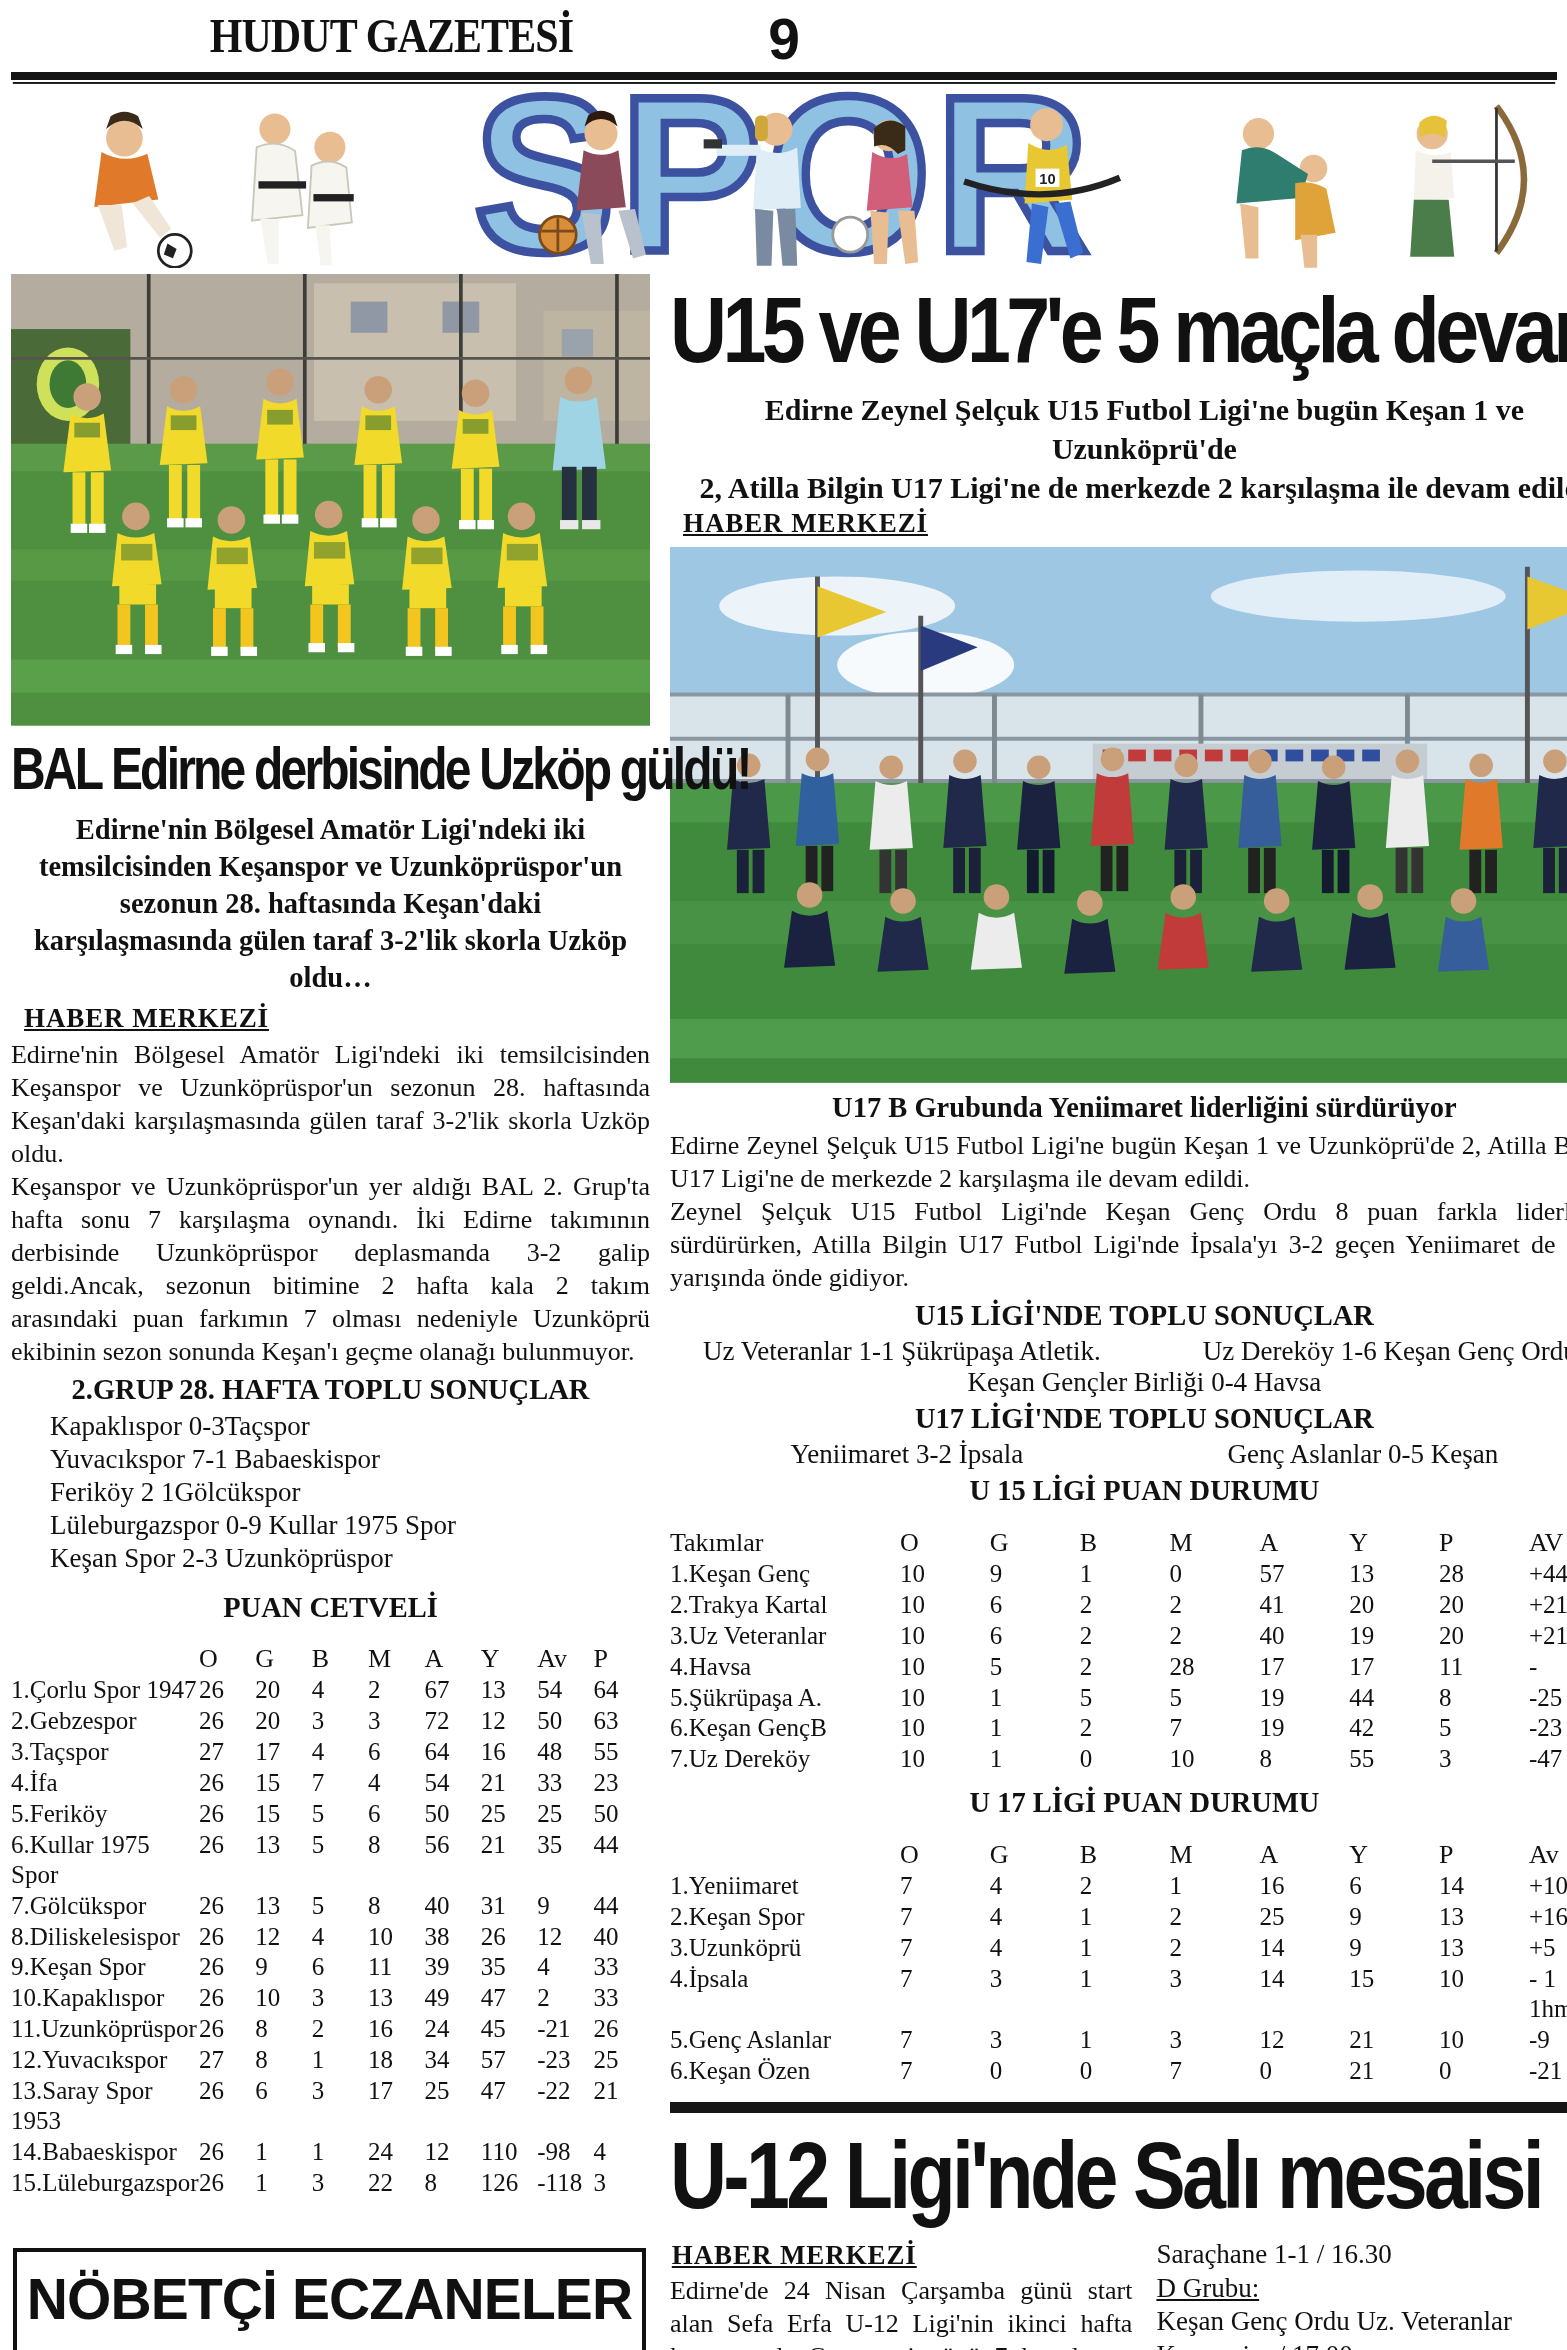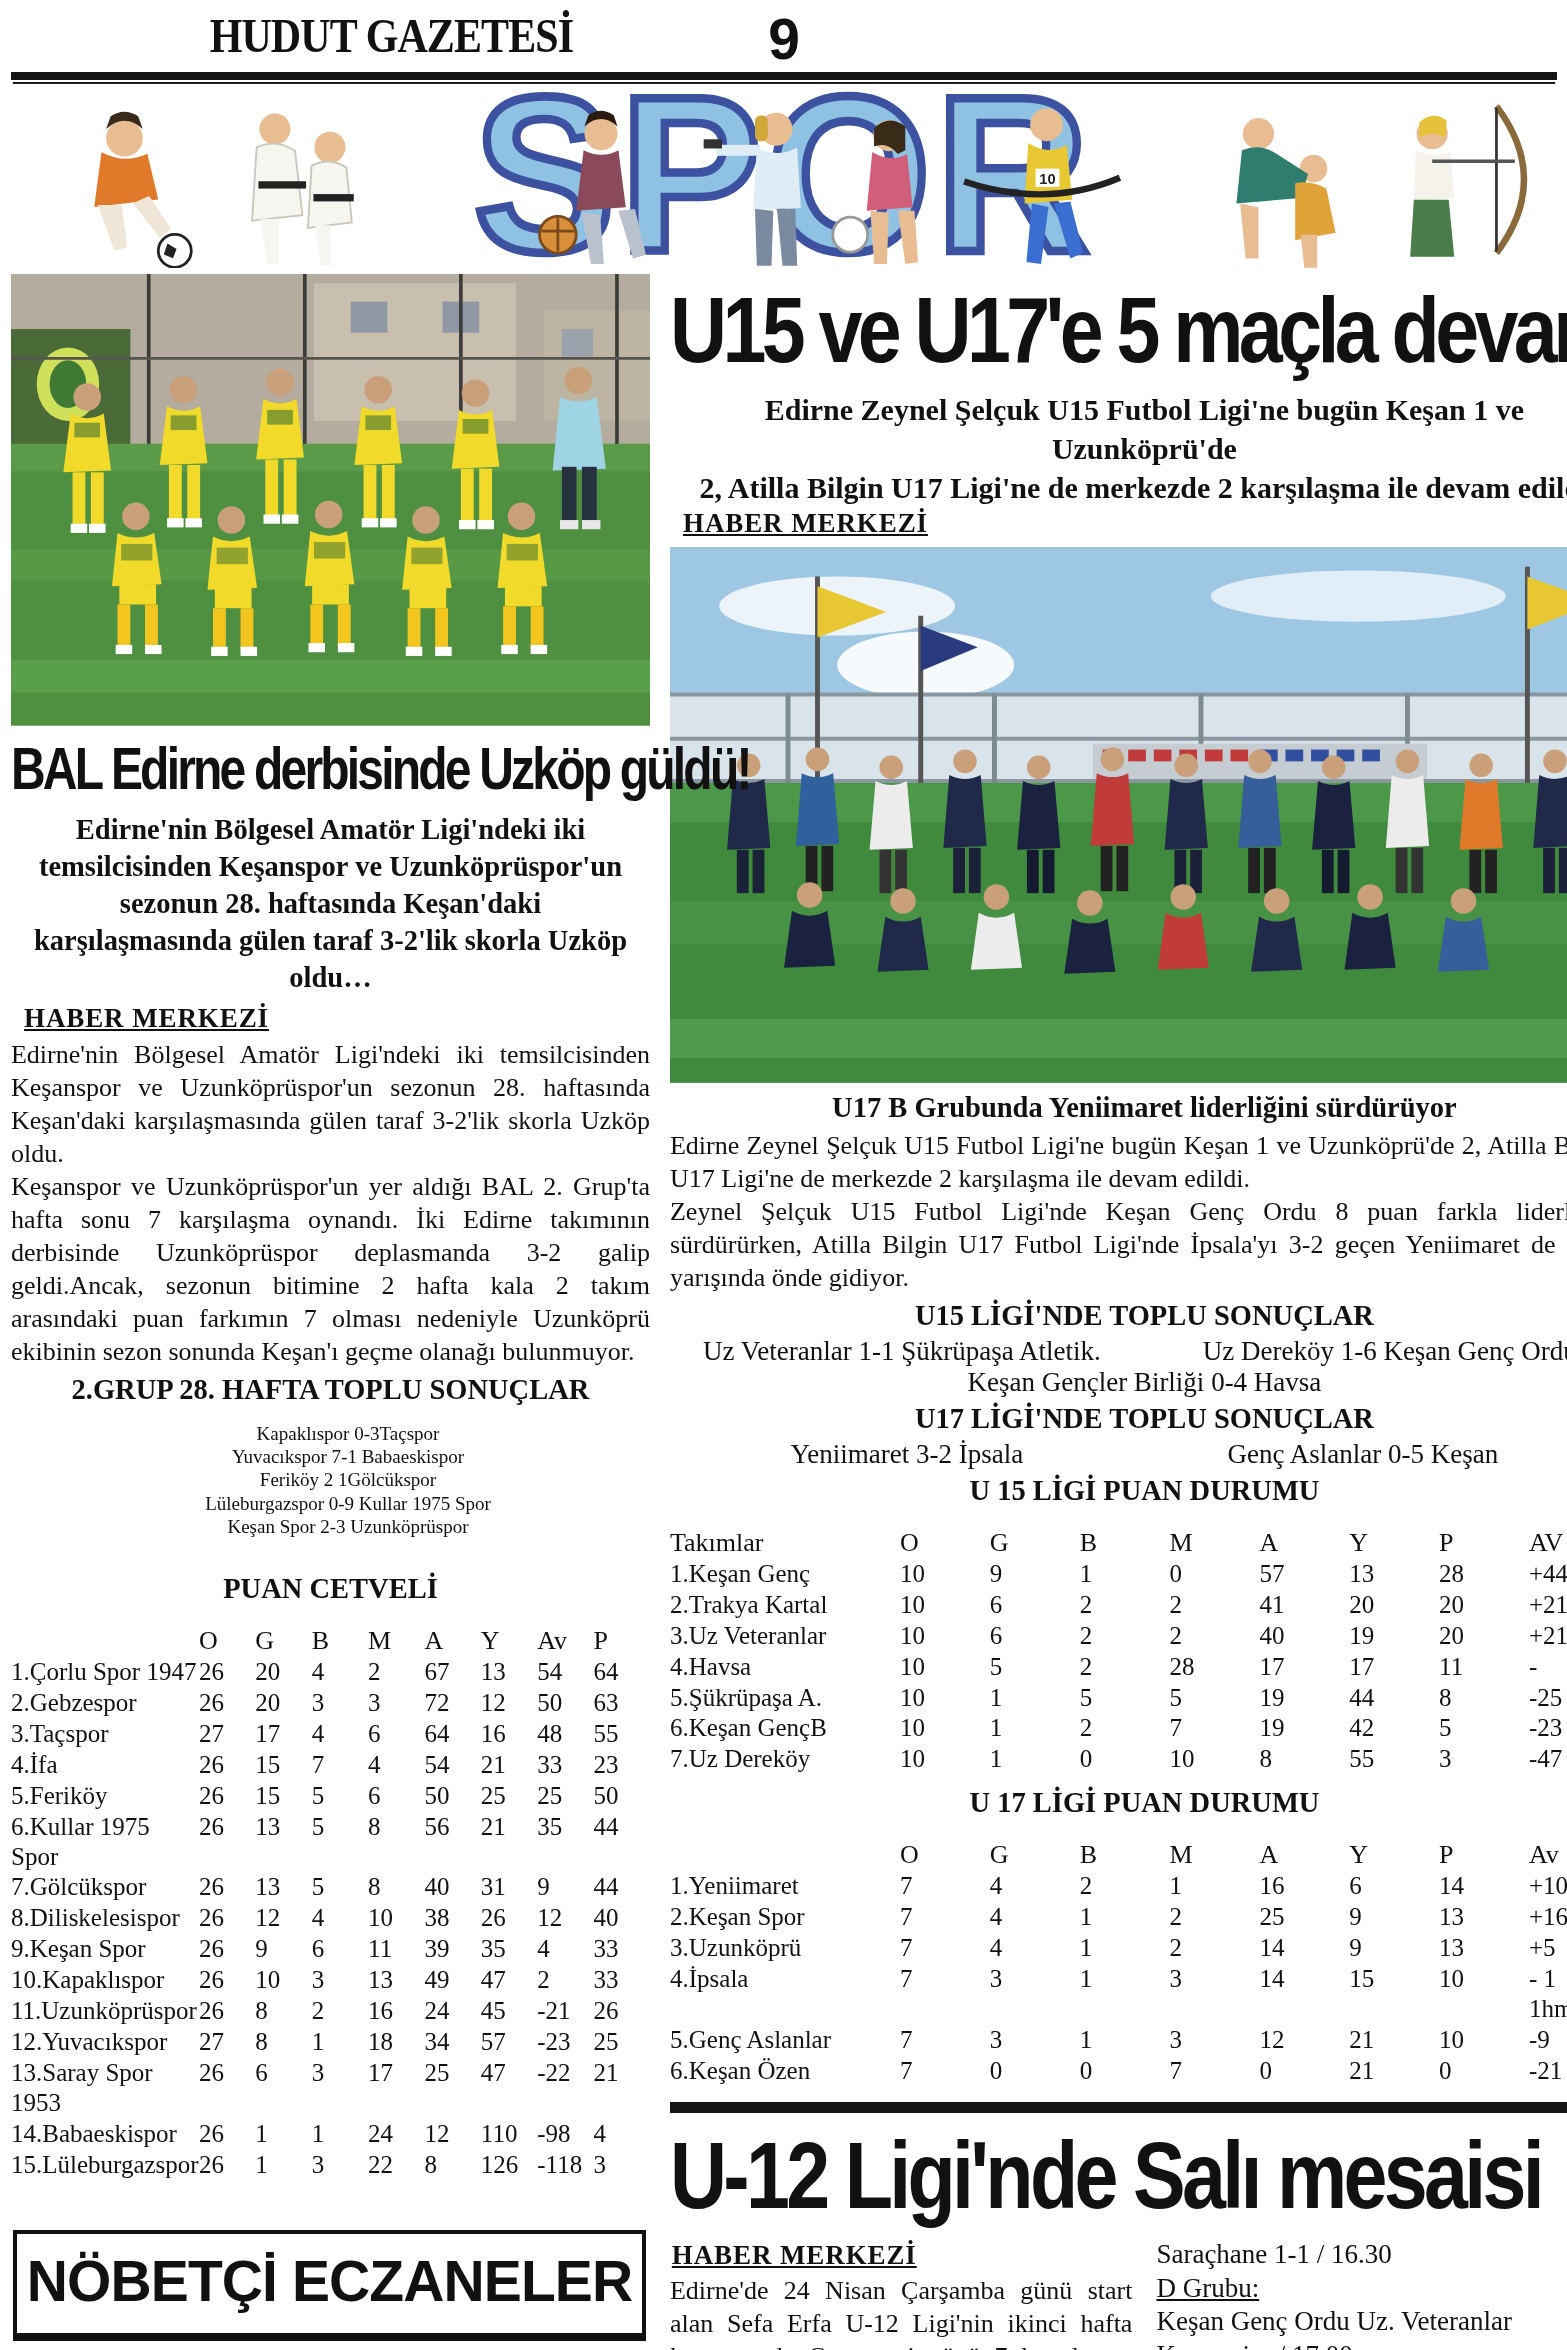--- a/index.html
+++ b/index.html
@@ -23,21 +23,21 @@
 
   
   .photo{display:block;width:100%;}
 
   
   .h-bal{font-family:"Liberation Sans",sans-serif;font-weight:bold;font-size:48px;letter-spacing:-2.8px;white-space:nowrap;transform:scaleY(1.25);transform-origin:top left;margin:13px 0 24px 0;line-height:1;}
   .standfirst{font-weight:bold;font-size:28.5px;text-align:center;line-height:1.3;margin:7.3px 9.2px;}
   .byline{font-weight:bold;font-size:27px;text-decoration:underline;letter-spacing:0.9px;margin:1.8px 0 3.7px 13px;}
   .bodytext{font-size:26px;line-height:1.27;text-align:justify;margin:0;}
   .subhead{font-weight:bold;font-size:28.5px;text-align:center;margin:5.5px 0 3.7px 0;}
-  .res-list{list-style:none;margin:16px;padding:0 0 0 35px;font-size:19px;line-height:1.23;text-align:center;}
+  .res-list{list-style:none;margin:4px;padding:0 0 0 35px;font-size:27px;line-height:1.23;}
 
   
   .lt{margin-top:1.8px;}
   .lt-head,.lt-row{display:grid;align-items:baseline;font-size:25px;line-height:1.2;}
   .lt-left .lt-head,.lt-left .lt-row{grid-template-columns:188px repeat(8,1fr);}
   .lt-right .lt-head,.lt-right .lt-row{grid-template-columns:230px repeat(8,1fr);}
   .lt-hcell{font-size:26px;margin-top:16px;}
   .lt-row{margin-top:0.9px;}
 
   
@@ -288,21 +288,21 @@
       <p class="bodytext ind">Keşanspor ve Uzunköprüspor'un yer aldığı BAL 2. Grup'ta hafta sonu 7 karşılaşma oynandı. İki Edirne takımının derbisinde Uzunköprüspor deplasmanda 3-2 galip geldi.Ancak, sezonun bitimine 2 hafta kala 2 takım arasındaki puan farkımın 7 olması nedeniyle Uzunköprü ekibinin sezon sonunda Keşan'ı geçme olanağı bulunmuyor.</p>
       <div class="subhead">2.GRUP 28. HAFTA TOPLU SONUÇLAR</div>
       <ul class="res-list">
 
       <li>Kapaklıspor 0-3Taçspor</li>
           <li>Yuvacıkspor 7-1 Babaeskispor</li>
           <li>Feriköy 2 1Gölcükspor</li>
           <li>Lüleburgazspor 0-9 Kullar 1975 Spor</li>
           <li>Keşan Spor 2-3 Uzunköprüspor</li>
         </ul>
-      <div class="subhead" style="margin-top:35px">PUAN CETVELİ</div>
+      <div class="subhead" style="margin-top:16px">PUAN CETVELİ</div>
       <div class="lt lt-left">
         <div class="lt-head">
 
         <span class="lt-hcell"></span>
             <span class="lt-hcell">O</span>
             <span class="lt-hcell">G</span>
             <span class="lt-hcell">B</span>
             <span class="lt-hcell">M</span>
             <span class="lt-hcell">A</span>
             <span class="lt-hcell">Y</span>

